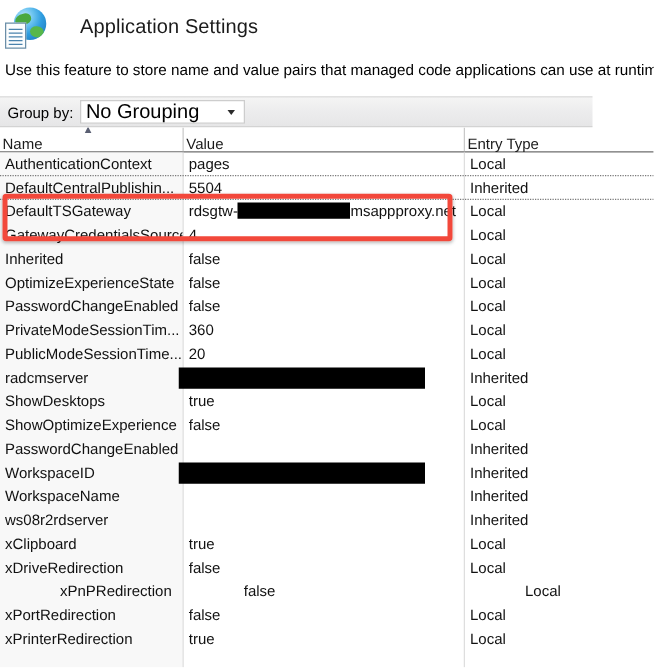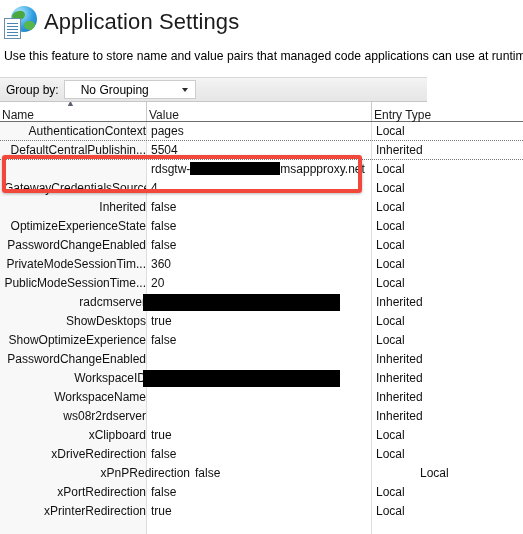--- a/index.html
+++ b/index.html
@@ -25,41 +25,42 @@
     padding-left: 4px;
   }
   .app-icon {
     width: 34px;
     height: 34px;
     position: relative;
     flex: 0 0 34px;
     margin-right: 6px;
   }
   .page-title {
-    font-size: 22px;
+    font-size: 16px;
     color: #1b1b1b;
     font-weight: normal;
     letter-spacing: 0.1px;
     white-space: nowrap;
+    margin-left: 20px;
   }
 
   
   .description {
     font-size: 12.2px;
     color: #000;
     padding: 5px 4px 0 4px;
     white-space: nowrap;
   }
 
   
   .toolbar {
     position: absolute;
     top: 77px;
     left: 0;
-    width: 427px;
+    width: 474px;
     height: 25px;
     background: linear-gradient(to bottom, #f4f4f4 0%, #ececed 50%, #e6e6e7 100%);
     border-top: 1px solid #d8d8d8;
     border-bottom: 1px solid #c6c6c6;
     display: flex;
     align-items: center;
     box-sizing: border-box;
   }
   .toolbar-label {
     font-size: 12px;
@@ -71,22 +72,22 @@
     width: 132px;
     height: 19px;
     background: #ffffff;
     border: 1px solid #cdcdcd;
     box-sizing: border-box;
     display: flex;
     align-items: center;
     cursor: default;
   }
   .combo-value {
-    font-size: 12px;
-    padding-left: 16px;
+    font-size: 16px;
+    padding-left: 4px;
     white-space: nowrap;
   }
   .combo-arrow {
     position: absolute;
     right: 7px;
     top: 50%;
     transform: translateY(-50%);
     width: 0;
     height: 0;
     border-left: 3.5px solid transparent;
@@ -167,21 +168,21 @@
     top: 0;
     height: 19px;
     line-height: 19px;
     font-size: 12px;
     color: #111;
     padding-left: 4px;
     box-sizing: border-box;
     white-space: nowrap;
     overflow: hidden;
   }
-  .cell.name  { left: 0;     width: 146px; text-align: right; }
+  .cell.name  { left: 0;     width: 146px; }
   .cell.value { left: 147px; width: 224px; }
   .cell.entry { left: 372px; width: 151px; }
 
   .dotted-sep {
     position: absolute;
     left: 0;
     width: 523px;
     height: 1px;
     border-top: 1px dotted #7a7a7a;
   }
@@ -299,20 +300,21 @@
         <div class="cell entry">Local</div>
       </div>
       <div class="dotted-sep" style="top: 18px;"></div>
       <div class="row" style="top: 19px;">
         <div class="cell name">DefaultCentralPublishin...</div>
         <div class="cell value">5504</div>
         <div class="cell entry">Inherited</div>
       </div>
       <div class="dotted-sep" style="top: 37px;"></div>
       <div class="row" style="top: 38px;">
+        <div class="cell name">DefaultTSGateway</div>
         <div class="cell value"><span>rdsgtw-</span><span style="display: inline-block; width: 90px; height: 13px; background: rgb(0, 0, 0); vertical-align: -2px;"></span><span>msappproxy.net</span></div>
         <div class="cell entry">Local</div>
       </div>
       <div class="row" style="top: 57px;">
         <div class="cell name">GatewayCredentialsSource</div>
         <div class="cell value">4</div>
         <div class="cell entry">Local</div>
       </div>
       <div class="row" style="top: 76px;">
         <div class="cell name">Inherited</div>

